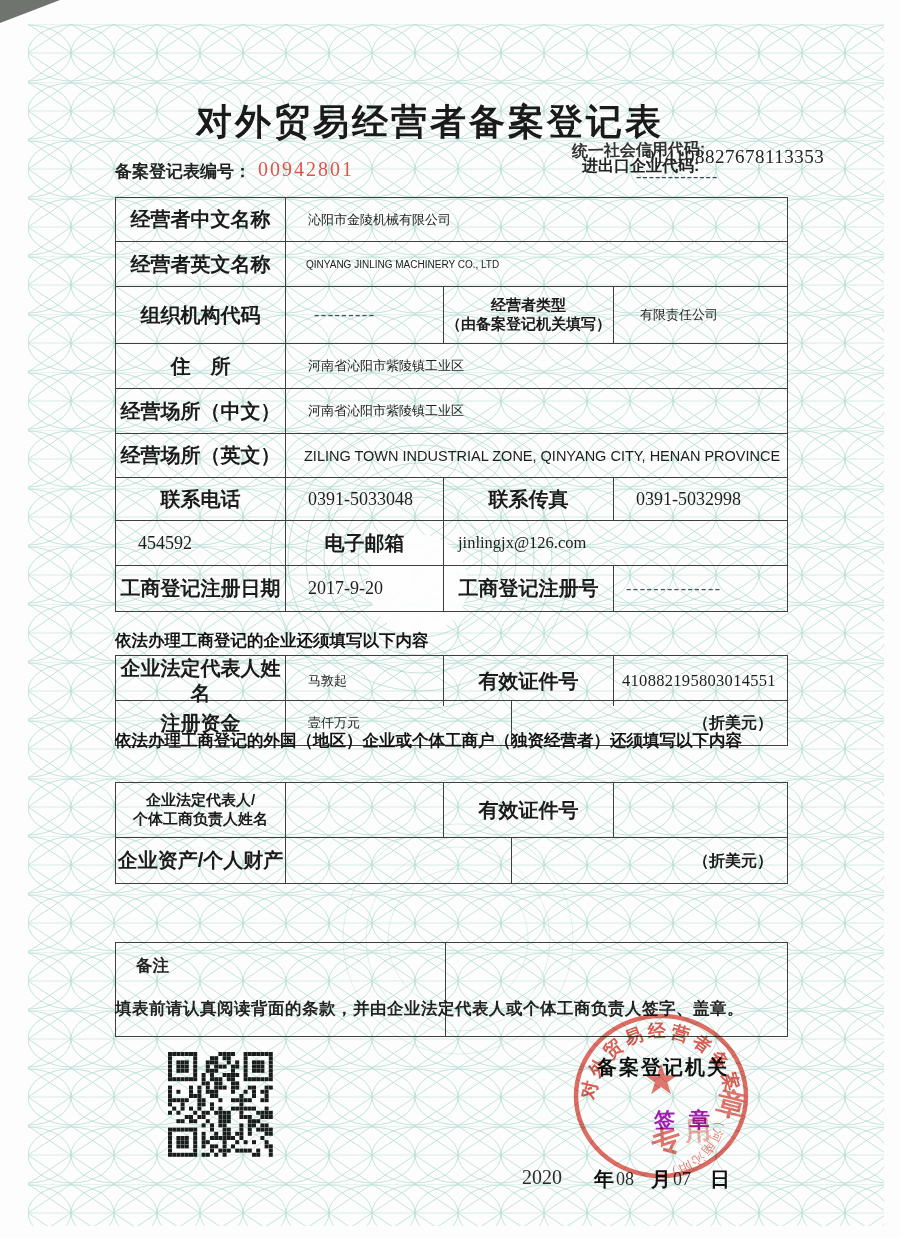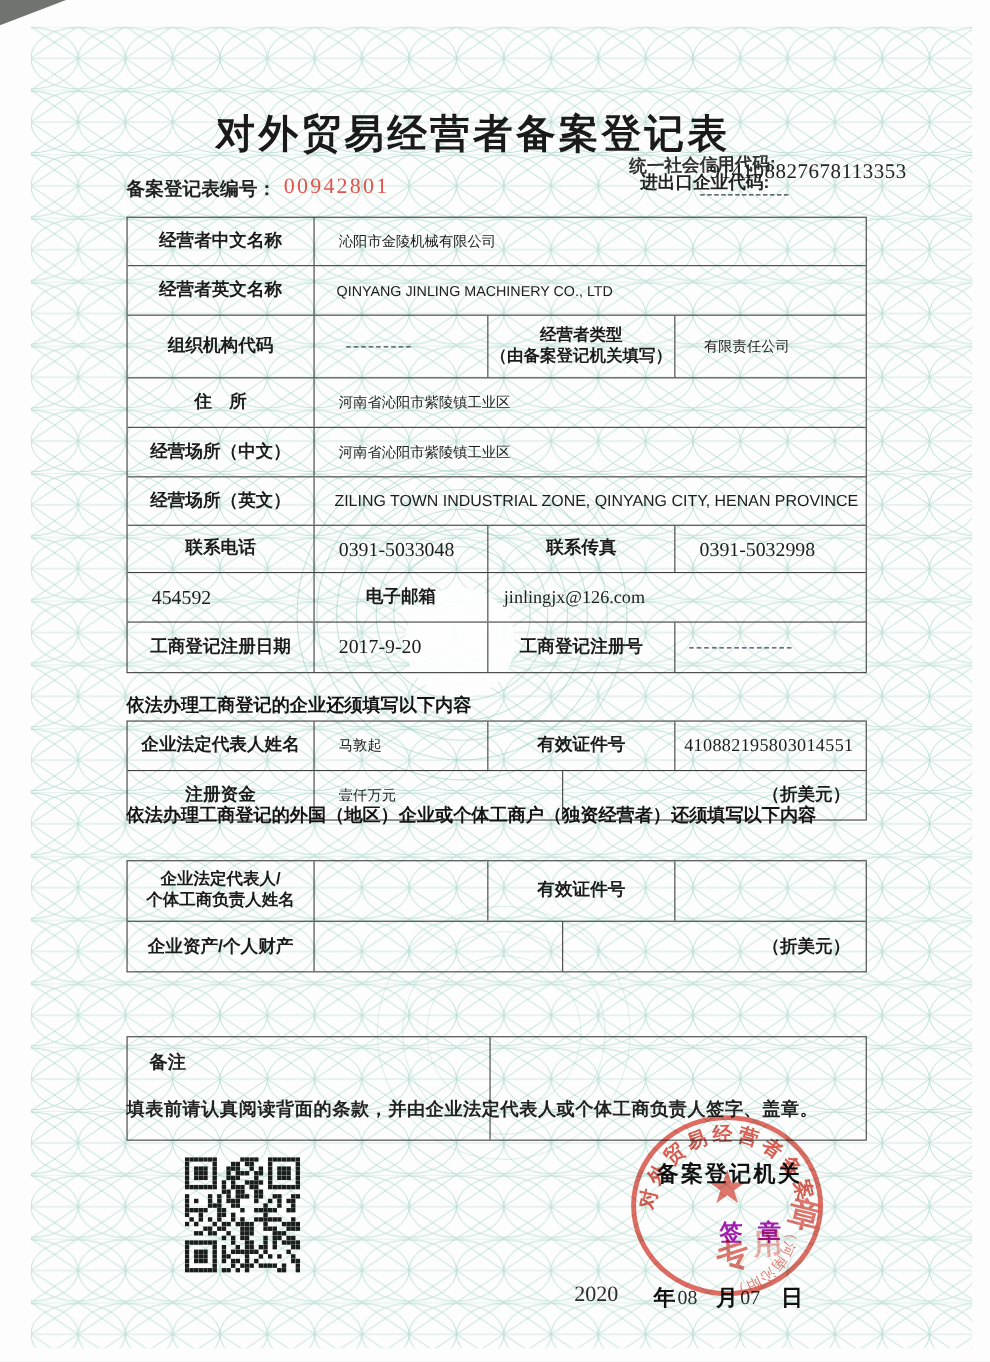--- a/index.html
+++ b/index.html
@@ -21,25 +21,25 @@
         letter-spacing:1px;color:#3a4a52;}
   
   .tbl{position:absolute;z-index:2;border:1.2px solid #3f3f3f;width:671px;left:115px;}
   .row{display:grid;border-bottom:1.2px solid #3f3f3f;}
   .row:last-child{border-bottom:none;}
   .cols2{grid-template-columns:170px 1fr;}
   .cols4{grid-template-columns:170px 158px 170px 1fr;}
   .cols3{grid-template-columns:170px 226px 1fr;}
   .cell{border-right:1.2px solid #3f3f3f;display:flex;align-items:center;min-width:0;}
   .cell:last-child{border-right:none;}
-  .lbl{justify-content:center;text-align:center;font-weight:bold;font-size:16px;color:#1b1b1b;line-height:1.25;}
+  .lbl{justify-content:center;text-align:center;font-weight:bold;font-size:20px;color:#1b1b1b;line-height:1.25;}
   .lbl.sm{font-size:15px;}
   .val{font-family:"Liberation Serif",serif;font-size:13px;padding-left:22px;color:#1d1d1d;}
   .val.ctr{padding-left:26px;}
-  .val.en{font-family:"Liberation Sans",sans-serif;font-size:13px;padding-left:20px;}
+  .val.en{font-family:"Liberation Sans",sans-serif;font-size:10px;padding-left:20px;}
   .val.en-long{font-family:"Liberation Sans",sans-serif;font-size:14.5px;padding-left:18px;}
   .val.num{font-size:18px;}
   .val.dash{letter-spacing:1.5px;color:#44505a;padding-left:28px;font-size:16px;}
   .val.id{font-size:16.5px;padding-left:8px;letter-spacing:.3px;}
   .usd{justify-content:flex-end;padding-right:14px;font-weight:bold;font-size:16px;}
   .h43{height:43px;}.h44{height:44px;}.h45{height:45px;}.h42{height:42px;}
   .h56{height:56px;}.h54{height:54px;}
   .sec-head{font-size:16.5px;font-weight:bold;color:#141414;}
   .remarks{position:absolute;z-index:2;left:115px;top:942px;width:671px;height:93px;
         border:1.2px solid #3f3f3f;display:grid;grid-template-columns:330px 1fr;}

